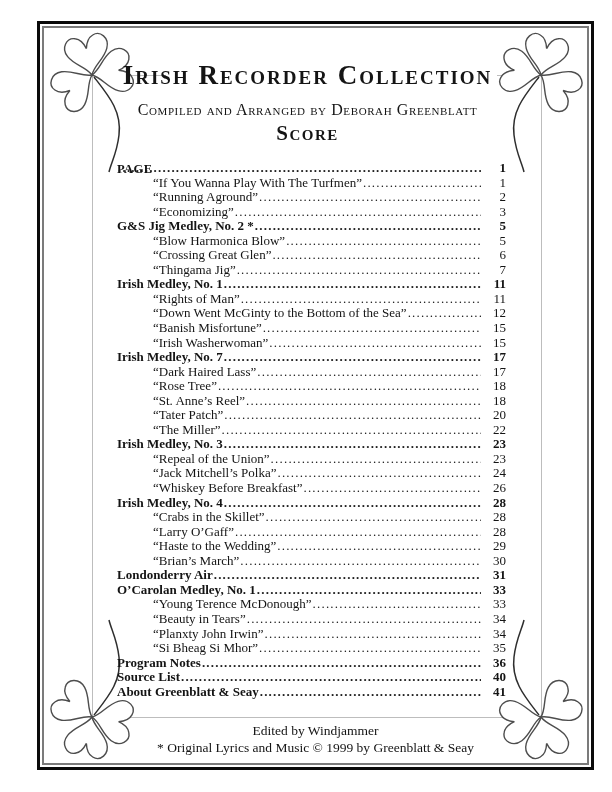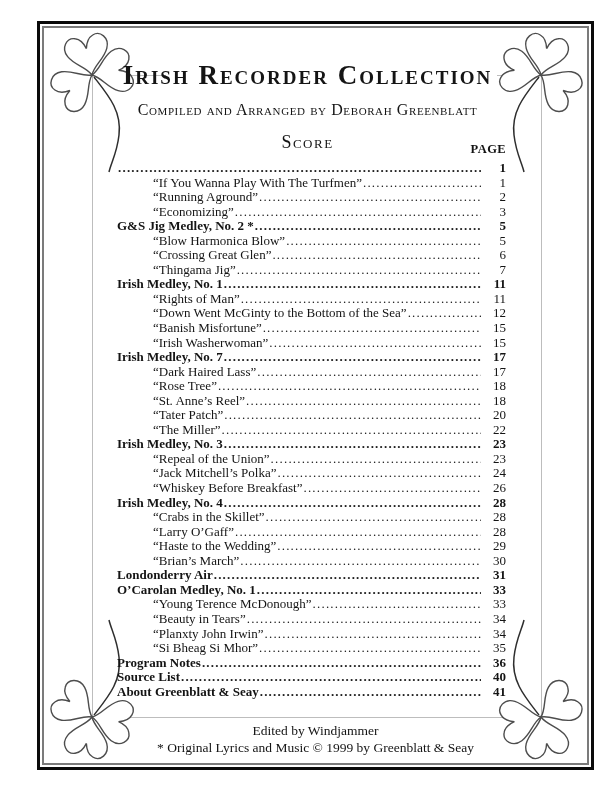--- a/index.html
+++ b/index.html
@@ -31,23 +31,23 @@
   .shamrock .leaf{fill:#ffffff;stroke:#4d4d4d;stroke-width:1.4;}
   .shamrock .stem{fill:none;stroke:#2e2e2e;stroke-width:1.5;}
   
   .header{position:absolute;left:80px;top:60px;width:455px;text-align:center;}
   .title{
     font-size:27px;font-weight:600;font-variant:small-caps;
     letter-spacing:2px;line-height:30px;white-space:nowrap;
   }
   .subtitle{font-size:16px;font-variant:small-caps;letter-spacing:.6px;line-height:19px;margin-top:10px;}
   .copyright{font-size:14px;line-height:17px;margin-top:3px;}
-  .section-title{font-size:18px;font-weight:400;font-variant:small-caps;letter-spacing:1.5px;line-height:23px;margin-top:12px;}
+  .section-title{font-size:21px;font-weight:700;font-variant:small-caps;letter-spacing:1.5px;line-height:23px;margin-top:3px;}
   .page-label{
-    position:absolute;left:117px;top:142px;width:389px;text-align:right;
+    position:absolute;left:117px;top:162px;width:389px;
     font-weight:bold;font-size:12.5px;letter-spacing:.4px;
   }
   
   .toc{position:absolute;left:117px;top:161px;width:389px;font-size:13px;}
   .toc-row{display:flex;align-items:baseline;height:14.55px;line-height:14.55px;}
   .toc-row.bold{font-weight:bold;}
   .toc-row.indent{padding-left:36px;}
   .toc-row .t{white-space:nowrap;flex:none;}
   .leader{flex:1;overflow:hidden;white-space:nowrap;margin-left:1px;color:#1c1c1c;}
   .leader::after{

